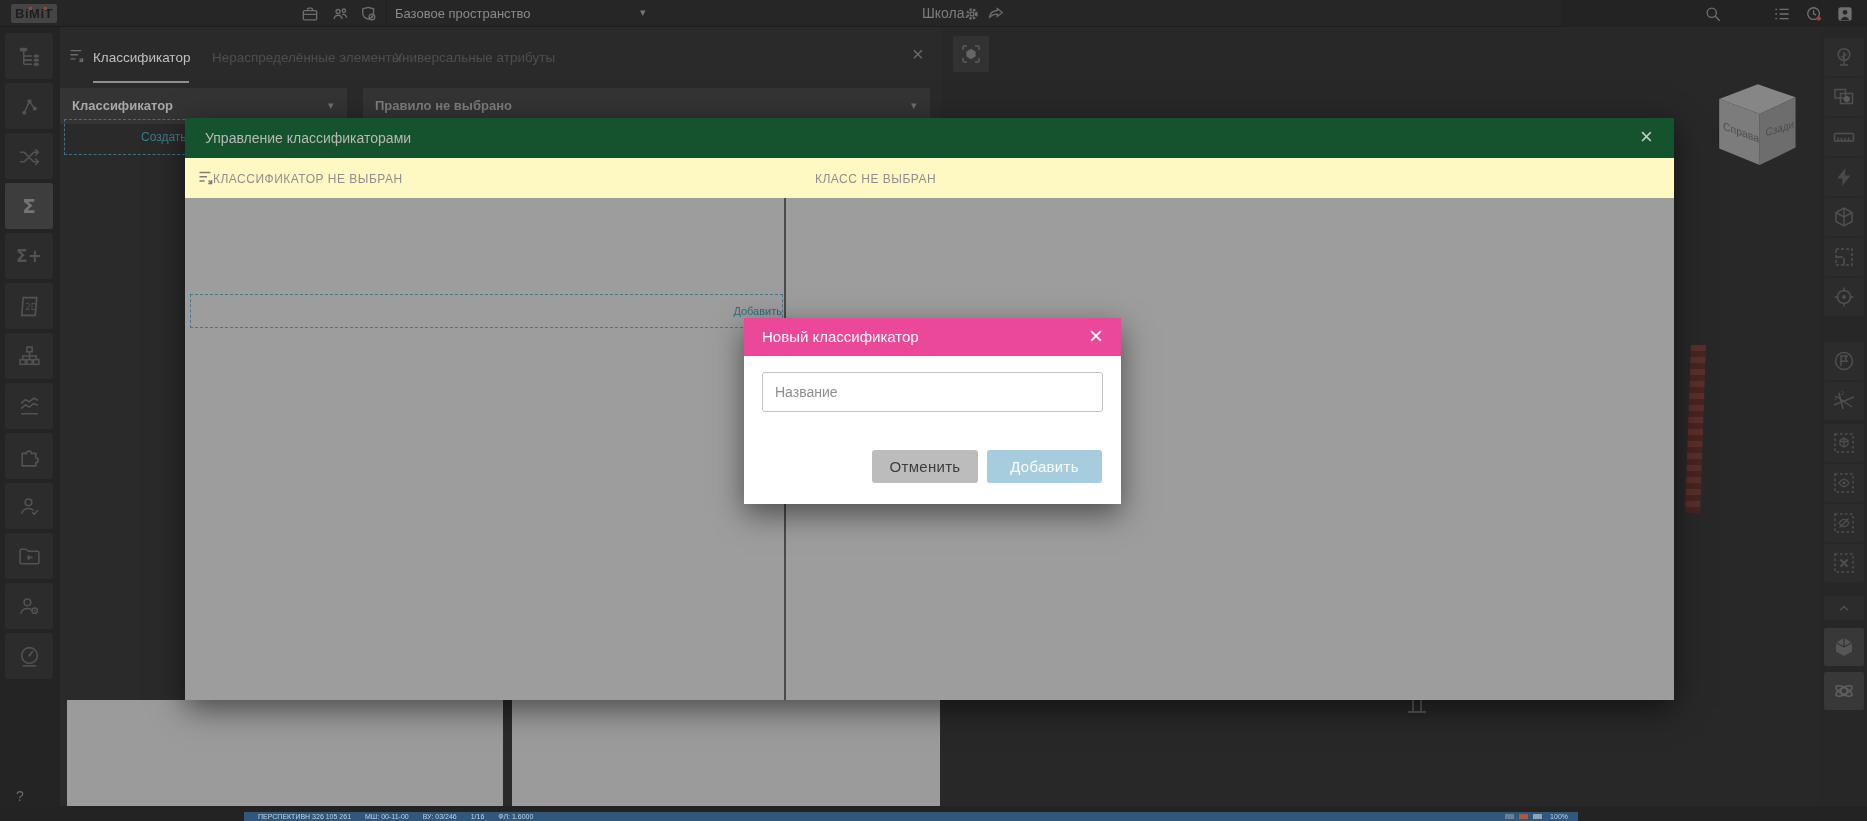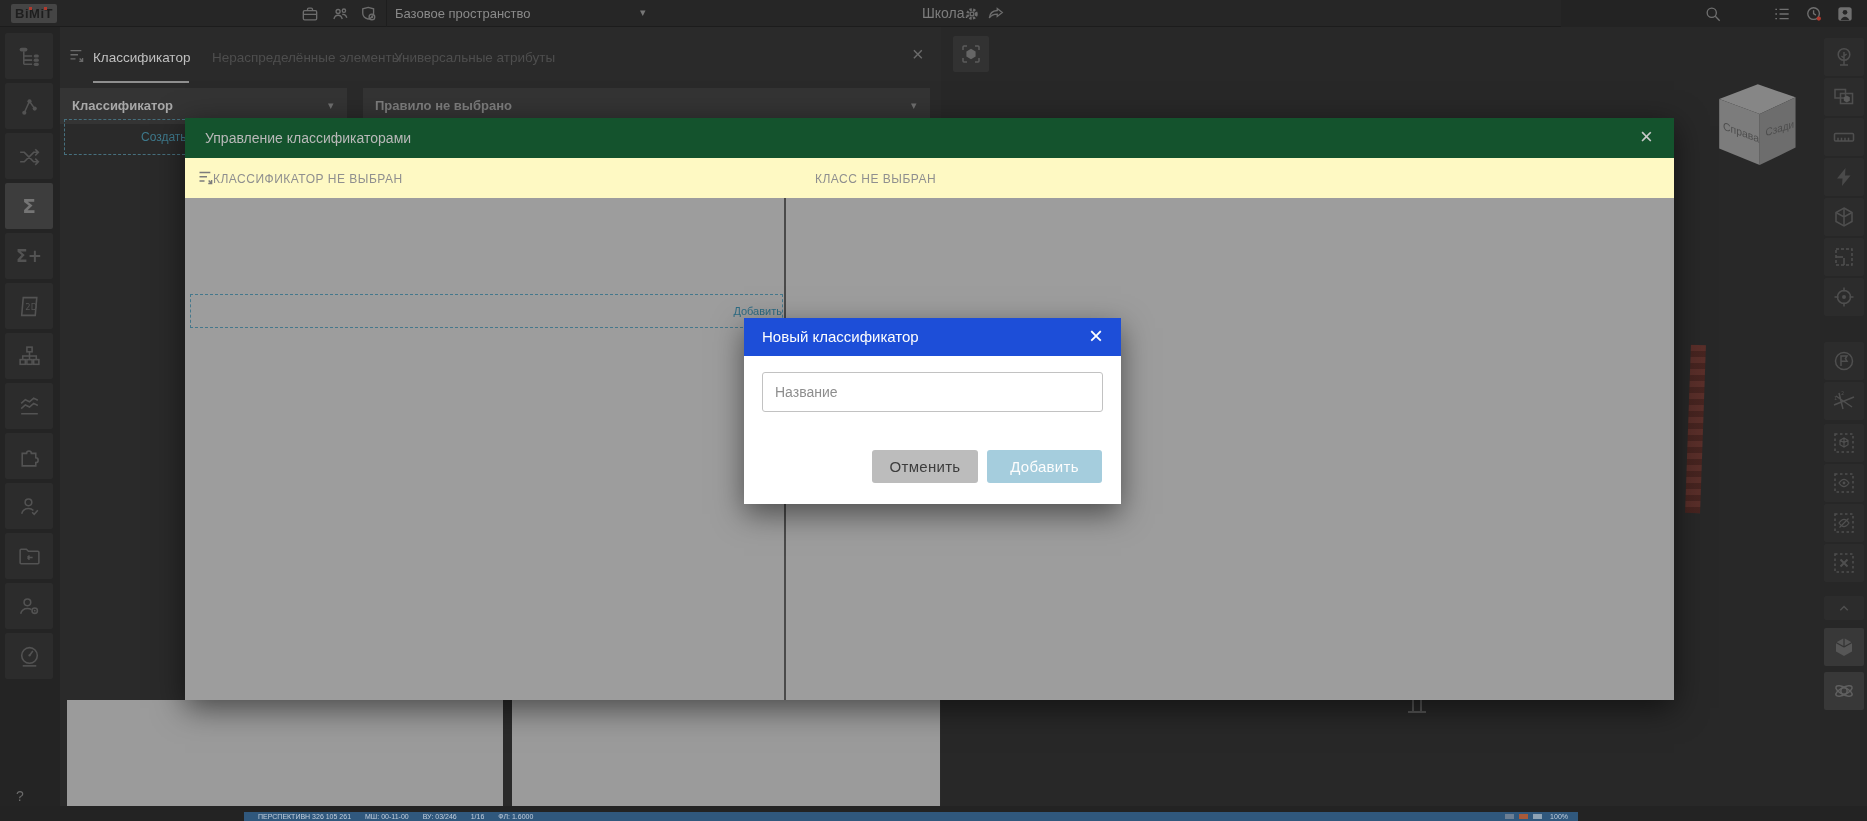--- a/index.html
+++ b/index.html
@@ -96,21 +96,21 @@
   #modal-menu svg { width:20px; height:20px; stroke:#7c7c7c; fill:none; stroke-width:1.8; }
   .col-header { position:absolute; top:14px; font-size:12px; letter-spacing:.5px; color:#8f8f8f; }
   #modal-body { left:0; top:80px; width:1489px; height:502px; background:#9d9d9d; }
   #modal-divider { position:absolute; left:599px; top:0; width:2px; height:502px; background:#4a4a4a; }
   #add-btn { position:absolute; left:5px; top:96px; width:593px; height:34px;
     border:1px dashed #45788c; color:#2e6c84; font-size:11px; text-align:right; line-height:33px; }
 
   
   #dialog { left:744px; top:318px; width:377px; height:186px; background:#ffffff;
     box-shadow:0 10px 28px rgba(0,0,0,.5); z-index:20; }
-  #dialog-header { position:absolute; left:0; top:0; width:377px; height:38px; background:#1d4ed8; }
+  #dialog-header { position:absolute; left:0; top:0; width:377px; height:38px; background:#ec4899; }
   #dialog-title { position:absolute; left:18px; top:10px; font-size:15px; color:#fdfdfd; }
   #dialog-close { position:absolute; left:345px; top:5px; color:#ffffff; font-size:24px; line-height:26px; }
   #name-input { position:absolute; left:18px; top:54px; width:341px; height:40px; border:1px solid #c2c2c2;
     border-radius:3px; padding:6px 12px; font-size:14px; color:#333; outline:none;
     font-family:"Liberation Sans","DejaVu Sans",sans-serif; }
   #name-input::placeholder { color:#8e8e8e; }
   .dlg-btn { position:absolute; top:132px; height:33px; border:none; border-radius:3px; font-size:15px;
     letter-spacing:.3px; font-family:"Liberation Sans","DejaVu Sans",sans-serif; }
   #btn-cancel { left:128px; width:106px; background:#bcbcbc; color:#3d3d3d; }
   #btn-save { left:243px; width:115px; background:#a5cddd; color:#fdfdfd; }

